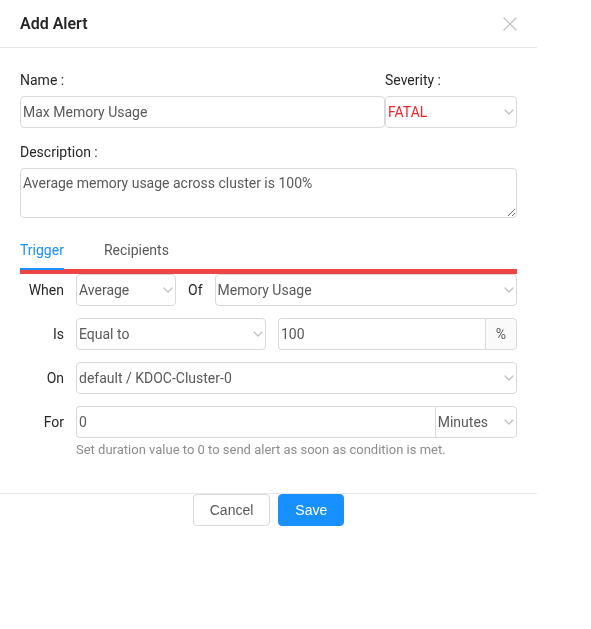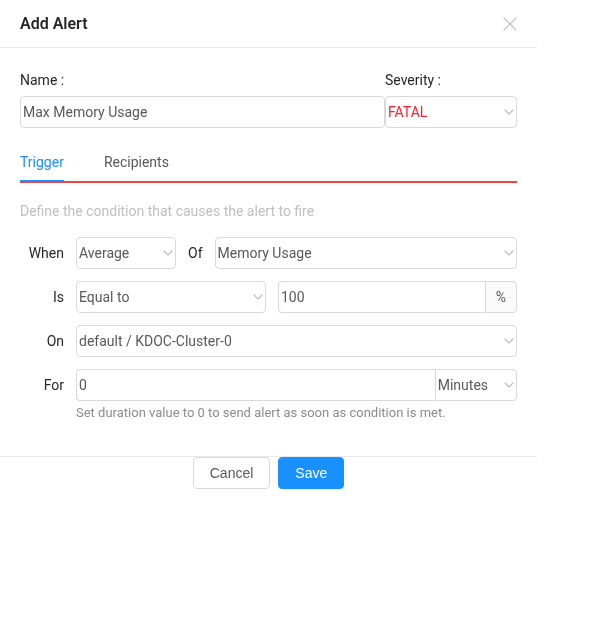--- a/index.html
+++ b/index.html
@@ -78,21 +78,21 @@
   .select .chev {
     color: #bfbfbf;
     margin-left: 6px;
     flex: 0 0 auto;
     display: flex;
     align-items: center;
   }
   .fatal { color: #f5222d; }
   .tabs {
     display: flex;
-    border-bottom: 2px solid #ef4444;
+    border-bottom: 5px solid #ef4444;
     margin-top: 14px;
   }
   .tab {
     padding: 10px 0;
     margin-right: 40px;
     font-size: 14px;
     cursor: pointer;
     color: #595959;
     border-bottom: 2px solid transparent;
     margin-bottom: -1px;
@@ -222,27 +222,30 @@
           <span class="value fatal">FATAL</span>
           <span class="chev">
             <svg width="10" height="6" viewBox="0 0 10 6">
                 <path d="M1 1 L5 5 L9 1" stroke="#bfbfbf" stroke-width="1.2" fill="none" stroke-linecap="round" stroke-linejoin="round"></path>
               </svg>
           </span>
         </div>
       </div>
     </div>
 
+    <div class="col" style="margin-bottom:4px;">
+      <div class="field-label">Description :</div>
+      <textarea class="textarea" style="">Average memory usage across cluster is 100%</textarea>
+    </div>
 
     <div class="tabs">
       <div class="tab active">Trigger</div>
       <div class="tab">Recipients</div>
     </div>
 
-    <div class="hint">Define the condition that causes the alert to fire</div>
 
     <div class="cond-row">
       <div class="cond-label">When</div>
       <div class="cond-body">
         <div class="select sel-agg">
           <span class="value">Average</span>
           <span class="chev">
             <svg width="10" height="6" viewBox="0 0 10 6">
                 <path d="M1 1 L5 5 L9 1" stroke="#bfbfbf" stroke-width="1.2" fill="none" stroke-linecap="round" stroke-linejoin="round"></path>
               </svg>

